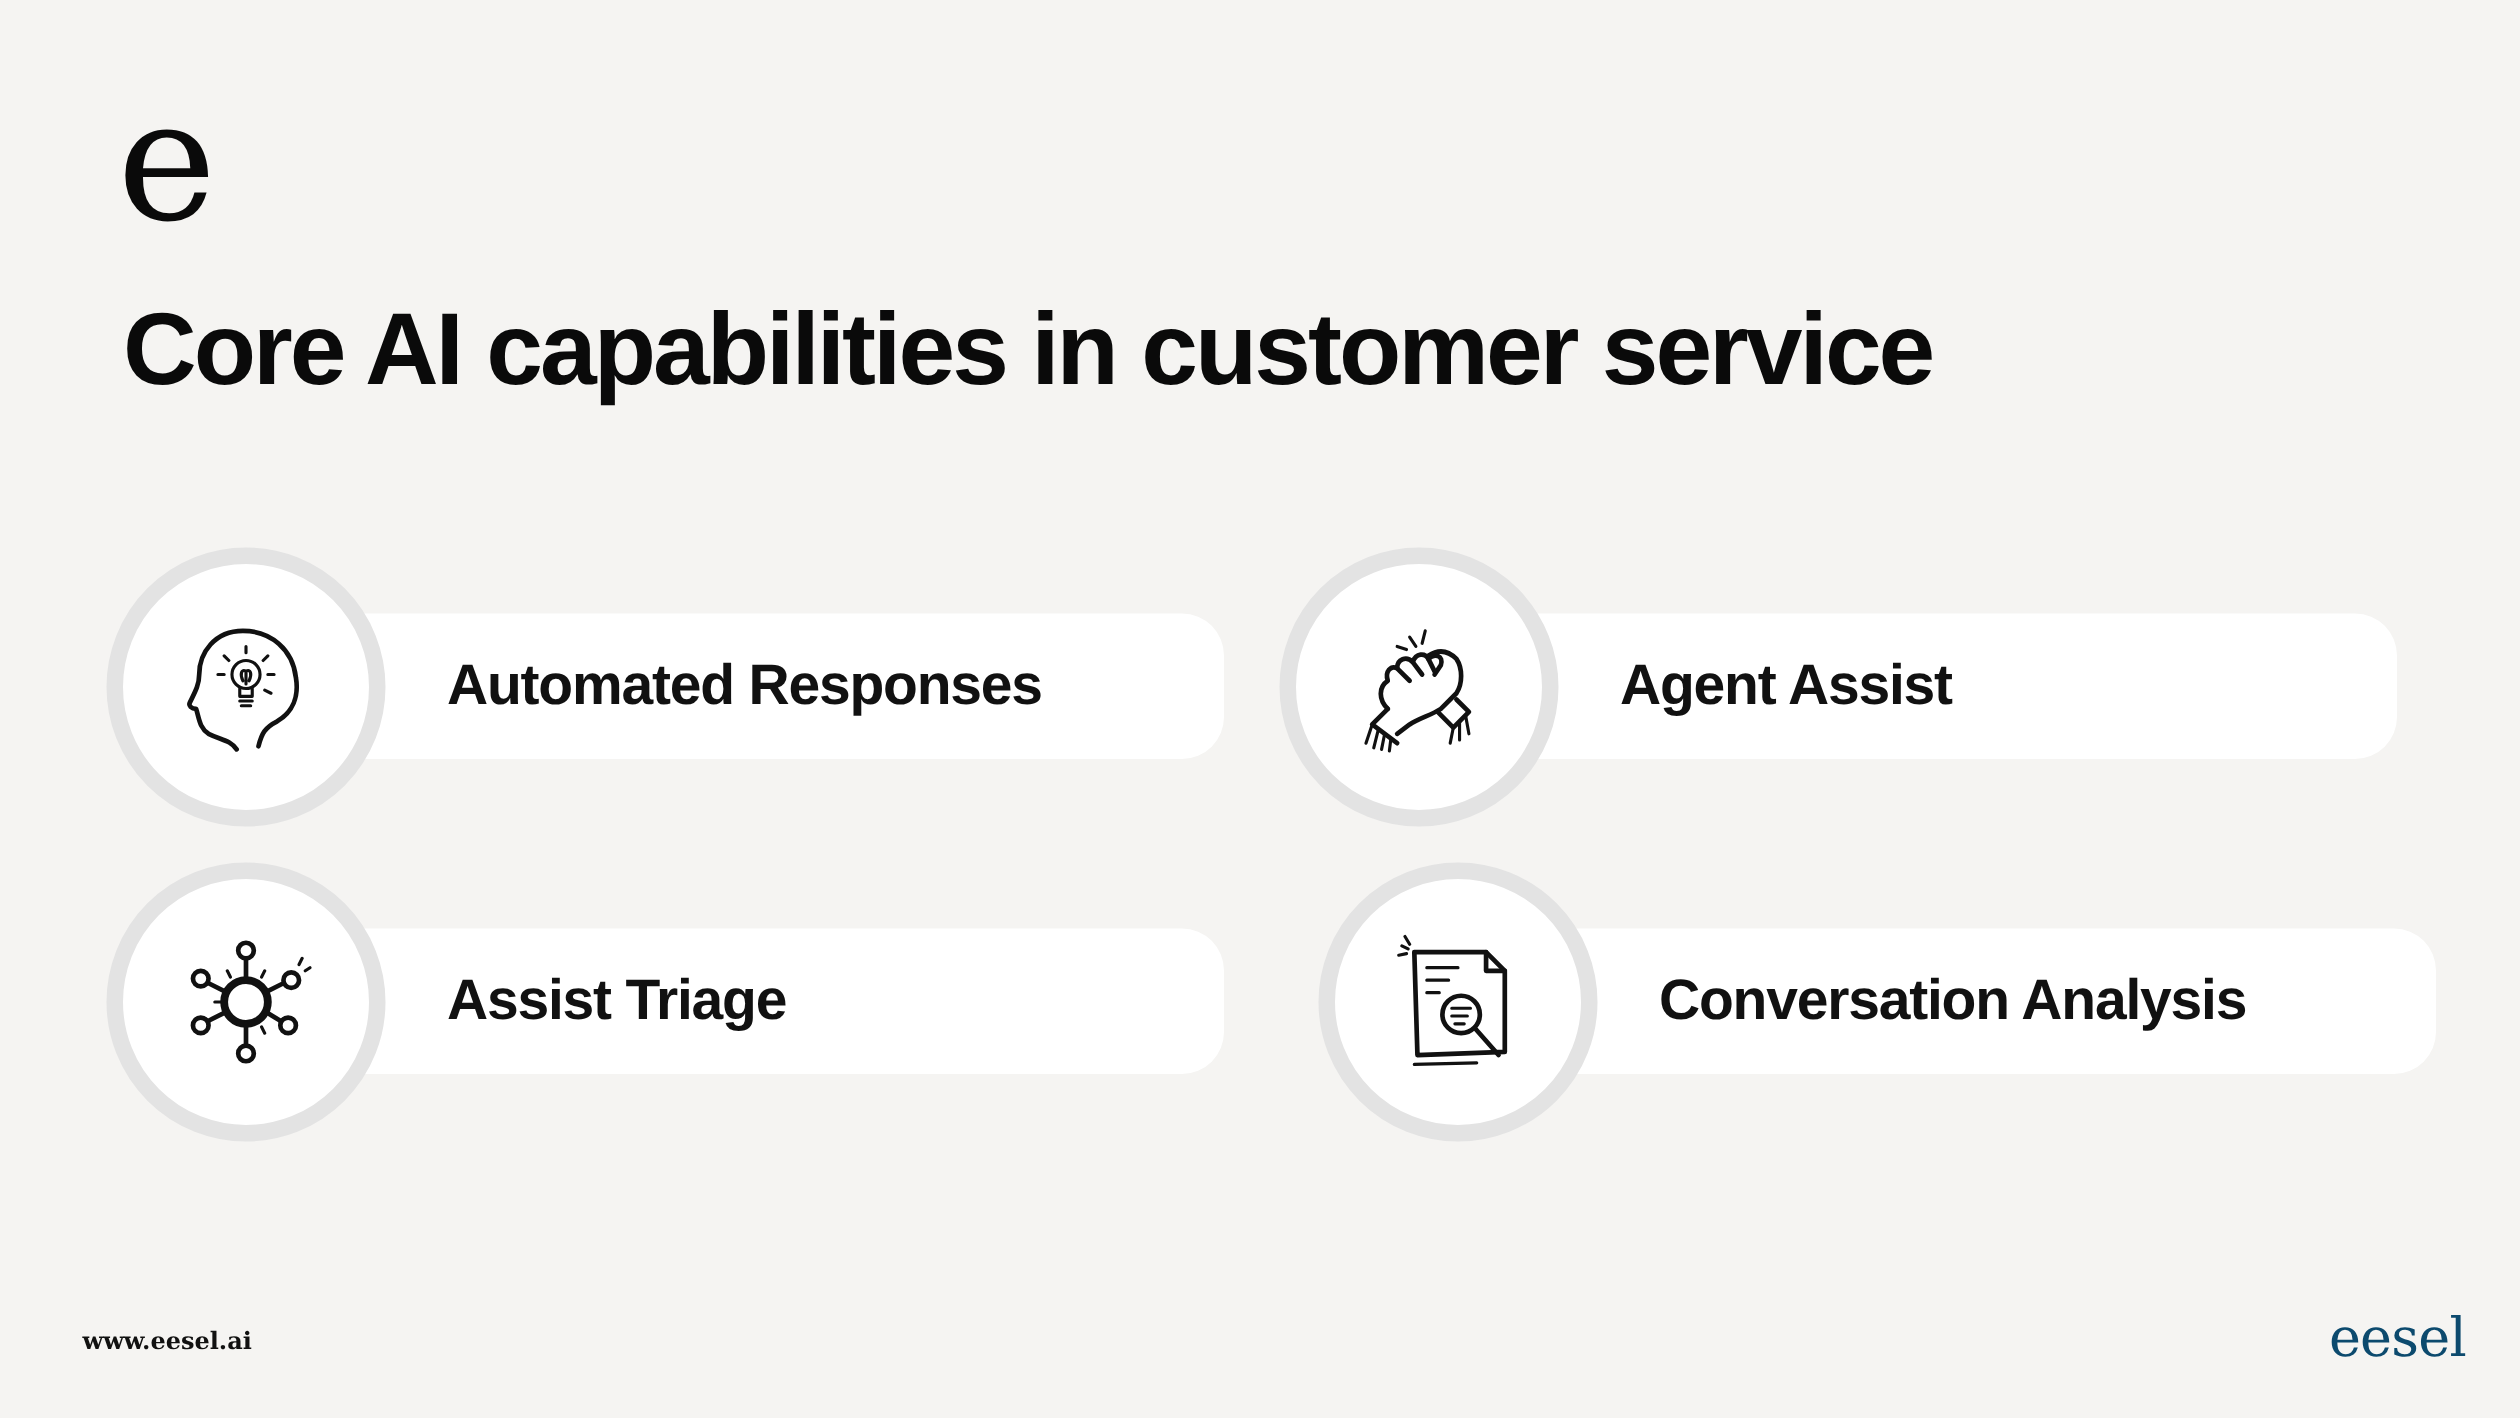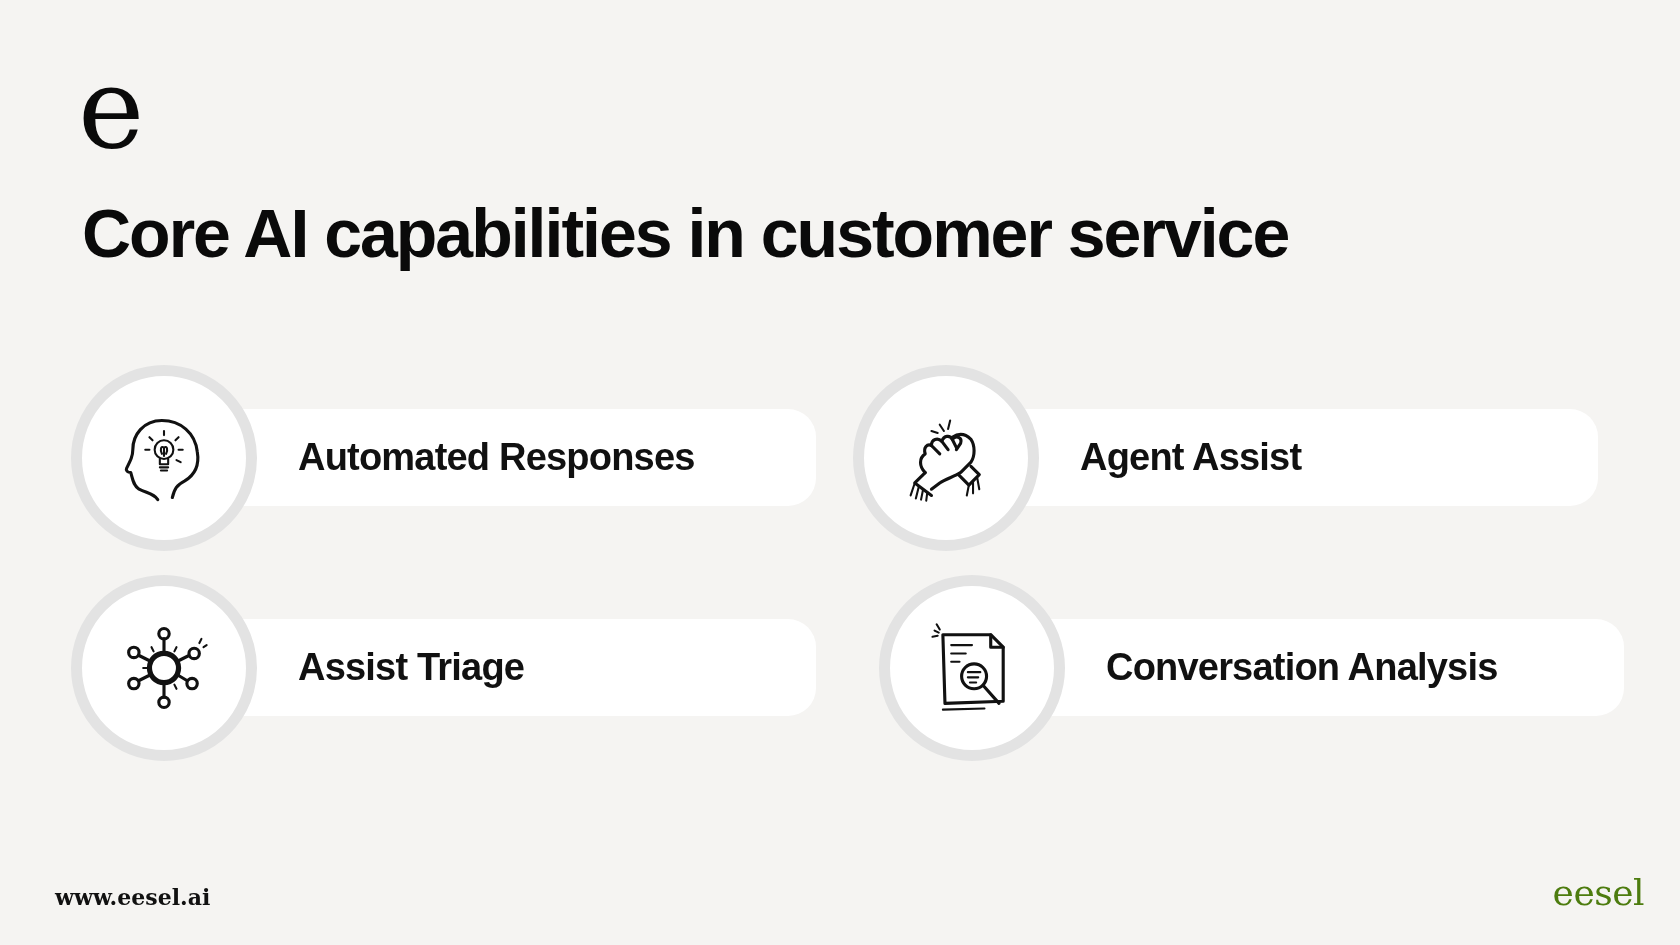--- a/index.html
+++ b/index.html
@@ -32,25 +32,25 @@
   .circle svg { width: 104px; height: 104px; }
   .label {
     position: absolute; left: 212px; top: 44px; height: 97px;
     display: flex; align-items: center;
     font-weight: bold; font-size: 38px; letter-spacing: -0.8px; color: #111;
     white-space: nowrap;
     margin-left: 15px;
   }
   .footer-url {
     position: absolute; left: 55px; top: 884px;
-    font-family: "DejaVu Serif", serif; font-weight: bold; font-size: 22px; color: #111;
+    font-family: "DejaVu Serif", serif; font-weight: bold; font-size: 16px; color: #111;
   }
   .footer-brand {
     position: absolute; right: 36px; top: 872px;
-    font-family: "DejaVu Serif", serif; font-size: 36px; color: #4d7c0f; letter-spacing: -0.5px;
+    font-family: "DejaVu Serif", serif; font-size: 36px; color: #0c4a6e; letter-spacing: -0.5px;
   }
   svg .s { fill: none; stroke: #111; stroke-width: 3; stroke-linecap: round; stroke-linejoin: round; }
   svg .t { fill: none; stroke: #111; stroke-width: 2; stroke-linecap: round; stroke-linejoin: round; }
 </style>
 </head>
 <body>
 
 <div class="logo-e">e</div>
 
 <h1 class="title">Core AI capabilities in customer service</h1>

